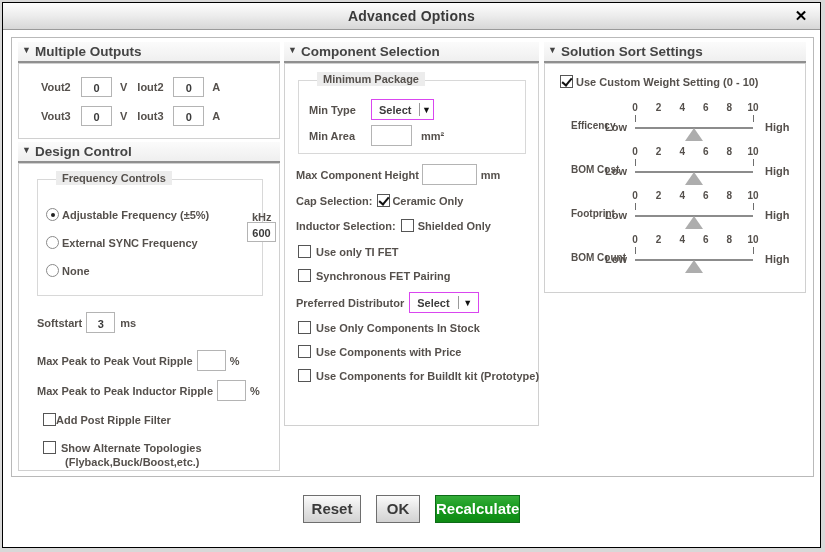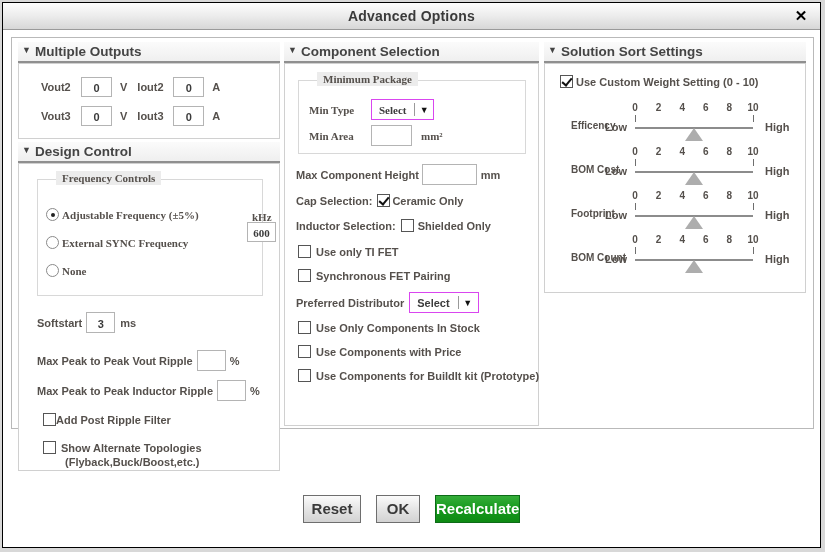--- a/index.html
+++ b/index.html
@@ -44,21 +44,21 @@
     text-align: center;
     font-size: 15px;
     font-weight: bold;
     color: #000;
     cursor: pointer;
   }
   
   .dlg-body {
     position: absolute;
     left: 8px; top: 34px;
-    width: 803px; height: 392px;
+    width: 803px; height: 440px;
     background: #fff;
     border: 1px solid #b9b9b9;
     box-sizing: border-box;
   }
   .panel { position: absolute; top: 4px; }
   .panel-left   { left: 6px;   width: 262px; }
   .panel-mid    { left: 272px; width: 255px; }
   .panel-right  { left: 532px; width: 262px; }
 
   .panel-head {
@@ -85,21 +85,20 @@
   .group-box {
     border: 1px solid #d0d0d0;
     box-sizing: border-box;
     background: #fff;
     position: relative;
   }
   .inner-box {
     border: 1px solid #d8d8d8;
     position: relative;
     box-sizing: border-box;
-    font-family: Liberation Serif, serif;
   }
   .inner-legend {
     position: absolute;
     top: -9px; left: 18px;
     background: #ececec;
     padding: 1px 6px;
     font-size: 11px;
     font-weight: bold;
     color: #55504c;
   }

